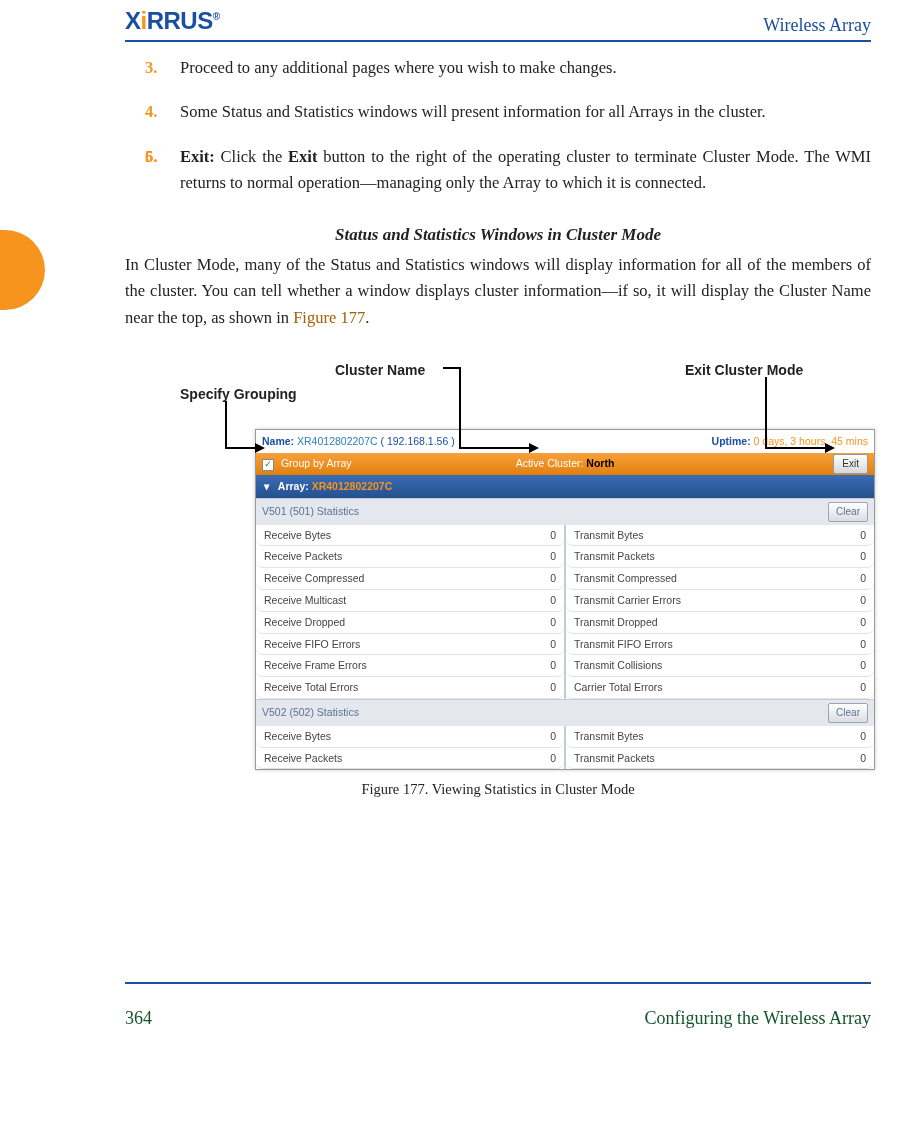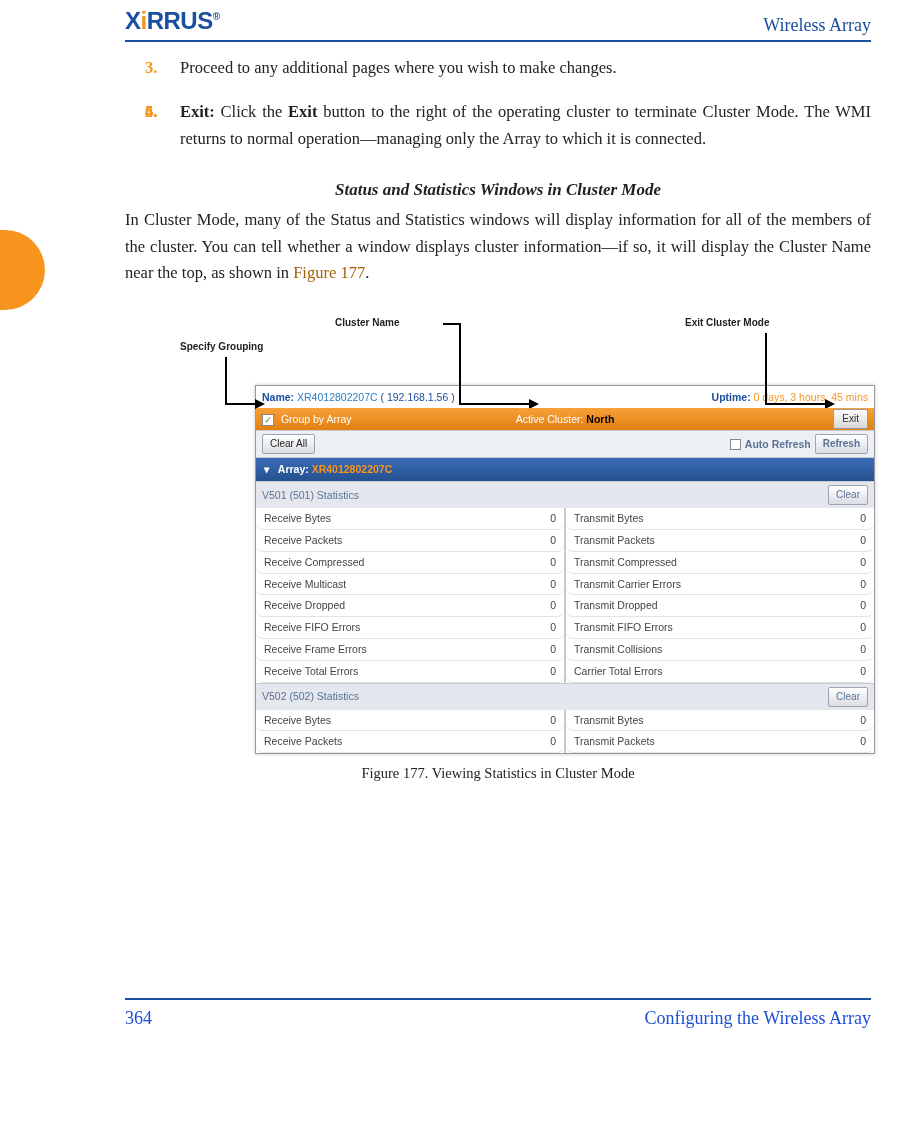--- a/index.html
+++ b/index.html
@@ -60,21 +60,21 @@
   }
   .subhead { font-weight: bold; font-style: italic; margin-top: 24px; margin-bottom: 4px; font-size: 17px; text-align: center; }
   .para { text-align: justify; margin: 0 0 12px 0; }
   .figlink { color: #a16207; }
   .b { font-weight: bold; }
   .figure-area { position: relative; margin-top: 28px; }
   .callouts {
     position: relative;
     font-family: Arial, Helvetica, sans-serif;
     font-weight: bold;
-    font-size: 10px;
+    font-size: 14px;
     height: 70px;
   }
   .callout { position: absolute; }
   .arrow-line { position: absolute; background: #000; }
   .arrowhead { position:absolute; width:0; height:0; }
   .ui-shot {
     margin-left: 130px;
     width: 620px;
     font-family: Arial, Helvetica, sans-serif;
     font-size: 10.5px;
@@ -98,21 +98,21 @@
   .statgrid { display:flex; }
   .col { flex:1; }
   .col + .col { border-left:2px solid #c6cbd3; }
   .statrow { display:flex; justify-content:space-between; padding:2px 8px; border-bottom:1px solid #e3e3e3; color:#444;border-radius:7px;}
   .statrow .v { font-weight:normal; }
   .figcap { text-align:center; font-family:Liberation Serif, serif; font-size:14.5px; margin-top:8px;}
   .footer {
     position:absolute; bottom:22px; left:125px; right:30px;
     border-top:2px solid #1b4fa0;
     display:flex; justify-content:space-between;
-    color:#1d4ed8; font-size:18px; padding-top:4px;
+    color:#14532d; font-size:18px; padding-top:20px;
   }
 </style>
 </head>
 <body>
 
 <div class="page">
   <div class="header-row">
     <div class="logo">X<span class="dot">i</span>RRUS<sup>®</sup></div>
     <div class="doctitle">Wireless Array</div>
   </div>
@@ -120,20 +120,21 @@
   <div class="side-tab"></div>
 
   <div class="body-content">
     <ol class="steps">
       <li>
         <span class="num">3.</span>
         <span>Proceed to any additional pages where you wish to make changes.</span>
       </li>
       <li>
         <span class="num">4.</span>
+        <span>Some Status and Statistics windows will present information for all Arrays in the cluster.</span>
       </li>
       <li>
         <span class="num">5.</span>
       </li>
       <li>
         <span class="num">6.</span>
         <span>
           <span class="b">Exit:</span><span> Click the </span><span class="b">Exit</span><span> button to the right of the operating cluster to terminate Cluster Mode. The WMI returns to normal operation—managing only the Array to which it is connected.</span>
         </span>
       </li>
@@ -180,28 +181,20 @@
           <span>
             <span class="chk">✓</span>
             <span>Group by Array</span>
           </span>
           <span class="mid">
             <span>Active Cluster:</span>
             <b style="color:#000;">North</b>
           </span>
           <span class="btn">Exit</span>
         </div>
-        <div class="toolbar">
-          <span class="btn2">Clear All</span>
-          <span class="autoref">
-            <span class="chkbox"></span>
-            <span>Auto Refresh</span>
-            <span class="btn2">Refresh</span>
-          </span>
-        </div>
         <div class="bluebar">
           <span class="arr">▾</span>
           <span>Array:</span>
           <span class="aval">XR4012802207C</span>
         </div>
         <div class="sectionhead">
           <span>V501 (501) Statistics</span>
           <span class="btn2">Clear</span>
         </div>
         <div class="statgrid">

